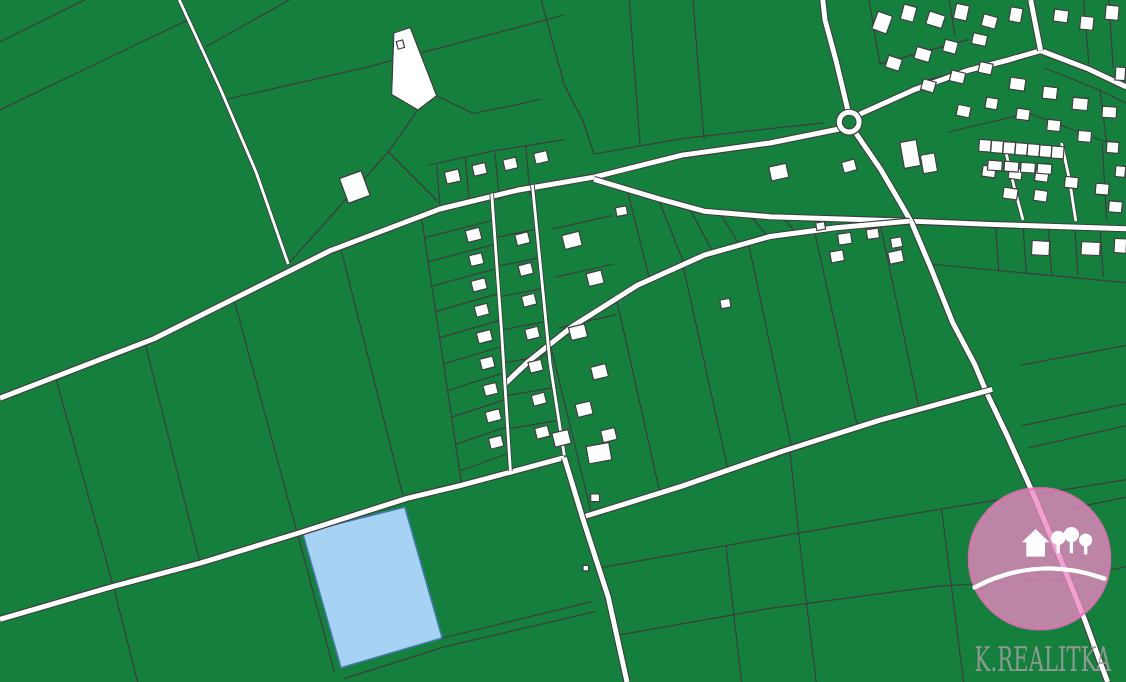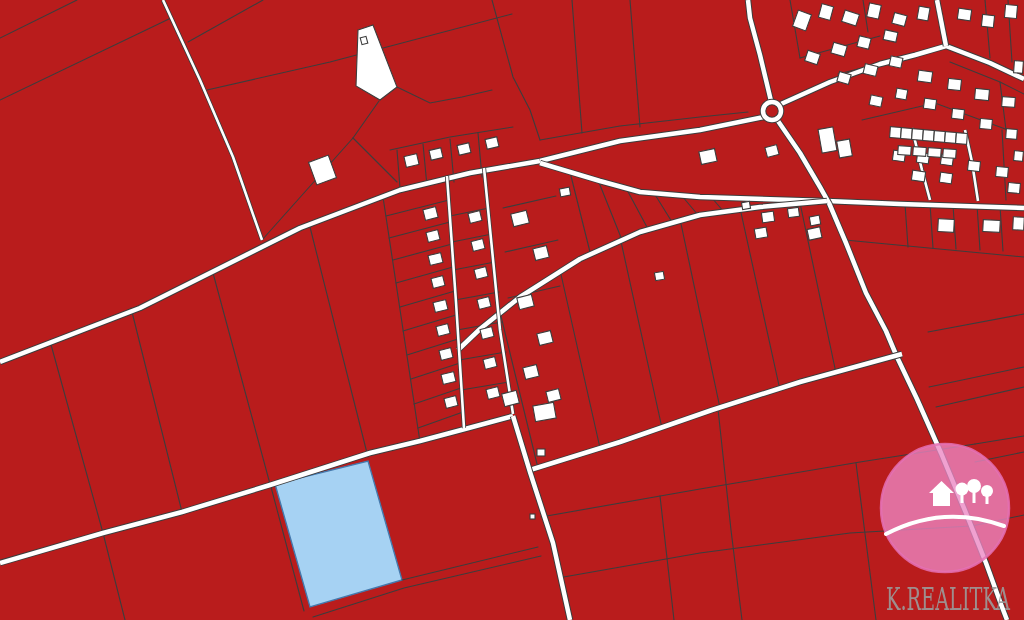--- a/index.html
+++ b/index.html
@@ -1,16 +1,16 @@
 <!DOCTYPE html>
 <html><head>
 <meta charset="utf-8">
 <style>
   html,body{margin:0;padding:0;background:#ffffff;}
-  .map-wrap{position:relative;width:1024px;height:620px;overflow:hidden;background:#b91c1c;
+  .map-wrap{position:relative;width:1024px;height:620px;overflow:hidden;background:#15803d;
             font-family:"DejaVu Sans",sans-serif;}
   svg{display:block;}
   text.wm{font-family:"DejaVu Serif","Liberation Serif",serif;}
 </style>
 </head>
 <body>
 
 <div class="map-wrap">
   <svg id="map" width="1024" height="620" viewBox="0 0 1024 620">
     <g id="g-highlight">

